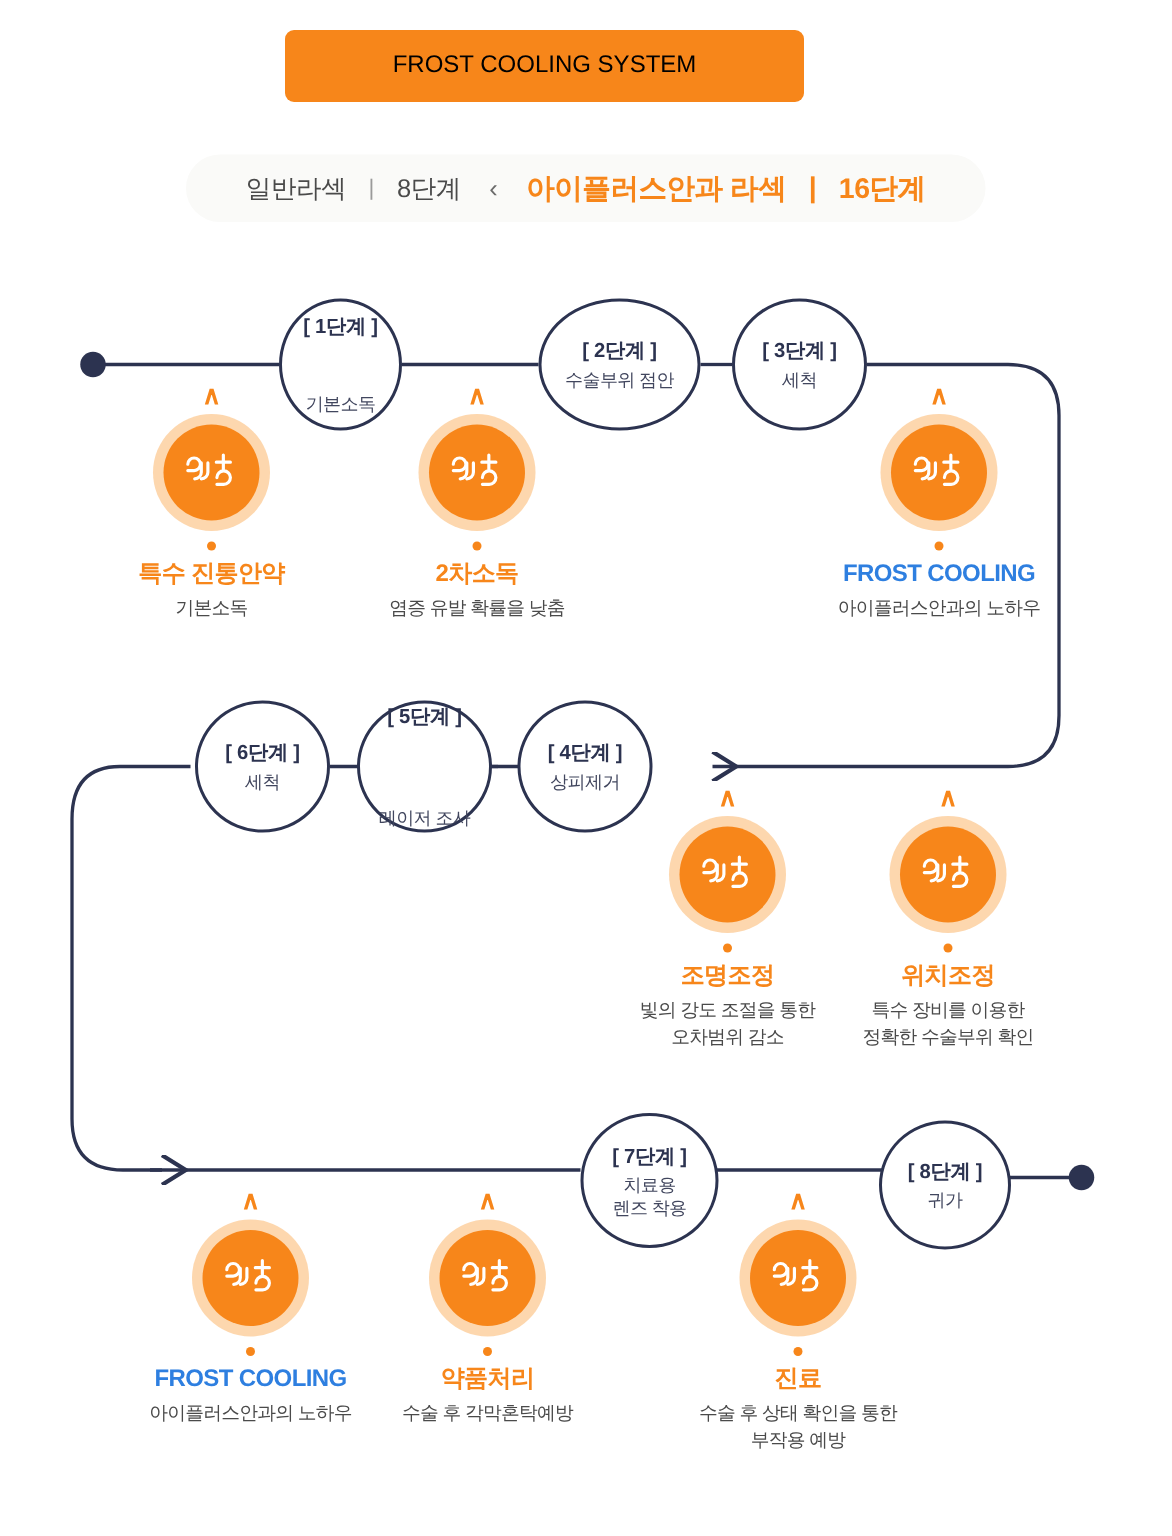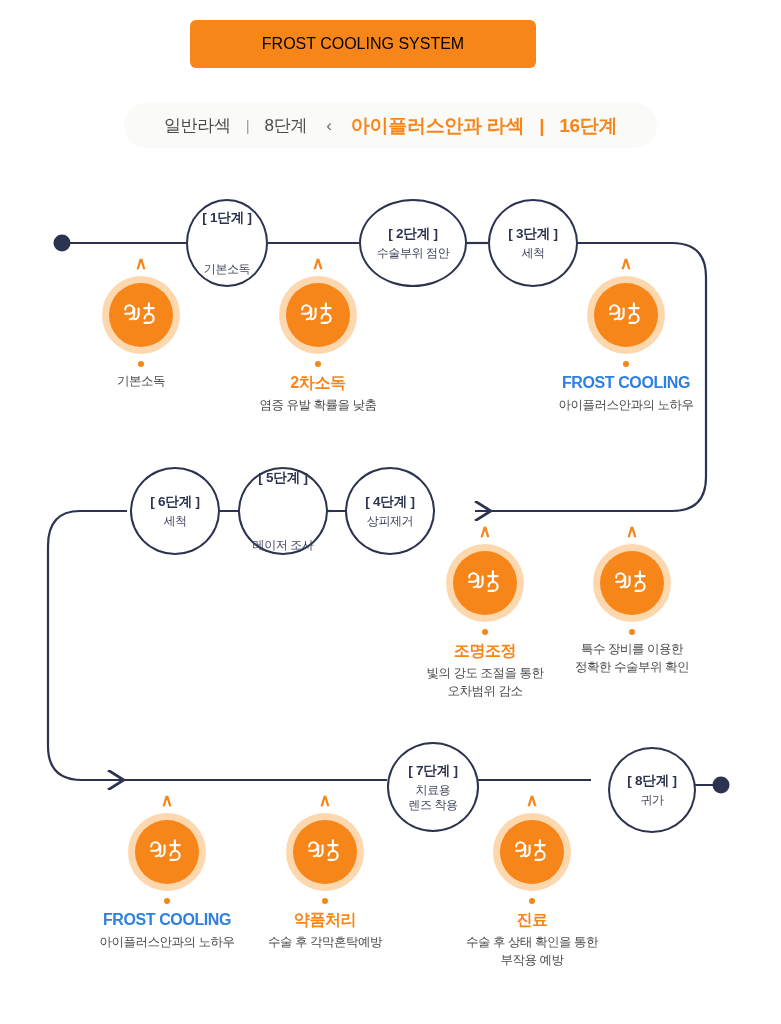--- a/index.html
+++ b/index.html
@@ -166,21 +166,21 @@
 <div class="step" style="left:130px; top:467px; width:90px; height:88px;">
   <span class="step-num">[ 6단계 ]</span>
   <span class="step-label">세척</span>
 </div>
 
 <div class="step" style="left:387px; top:742px; width:92px; height:90px;">
   <span class="step-num">[ 7단계 ]</span>
   <span class="step-label">치료용</span>
   <span class="step-label">렌즈 착용</span>
 </div>
-<div class="step" style="left:608px; top:747px; width:88px; height:86px;">
+<div class="step" style="left:586px; top:747px; width:88px; height:86px;">
   <span class="step-num">[ 8단계 ]</span>
   <span class="step-label">귀가</span>
 </div>
 
 <div class="feature" style="left:56px; top:255px;">
   <div class="chev">∧</div>
   <div class="badge-wrap">
     <div class="badge-halo"></div>
     <div class="badge-core">
       <svg width="38" height="32" viewBox="0 0 38 32" aria-hidden="true">
@@ -188,20 +188,21 @@
           <path d="M3.2,10.5 a4.2,4.2 0 1,1 4.2,4.2 h-4.2"></path>
           <path d="M12.2,9.6 v6.2 a4.4,4.4 0 0,1 -4.4,4.4"></path>
           <path d="M12.2,20.2 a4.4,4.4 0 0,0 4.4,-4.4 v-6.2"></path>
           <path d="M22.6,19.4 a4.5,4.5 0 1,1 4.5,4.5 h-4.5"></path>
           <path d="M26.9,4.4 v9.4 M22.2,9.1 h9.4"></path>
         </g>
       </svg>
     </div>
   </div>
   <div class="dot"></div>
+  <div class="feat-title t-orange">특수 진통안약</div>
   <div class="feat-desc">기본소독</div>
 </div>
 
 <div class="feature" style="left:233px; top:255px;">
   <div class="chev">∧</div>
   <div class="badge-wrap">
     <div class="badge-halo"></div>
     <div class="badge-core">
       <svg width="38" height="32" viewBox="0 0 38 32" aria-hidden="true">
         <g fill="none" stroke="#ffffff" stroke-width="2.1" stroke-linecap="round">
@@ -272,20 +273,21 @@
           <path d="M3.2,10.5 a4.2,4.2 0 1,1 4.2,4.2 h-4.2"></path>
           <path d="M12.2,9.6 v6.2 a4.4,4.4 0 0,1 -4.4,4.4"></path>
           <path d="M12.2,20.2 a4.4,4.4 0 0,0 4.4,-4.4 v-6.2"></path>
           <path d="M22.6,19.4 a4.5,4.5 0 1,1 4.5,4.5 h-4.5"></path>
           <path d="M26.9,4.4 v9.4 M22.2,9.1 h9.4"></path>
         </g>
       </svg>
     </div>
   </div>
   <div class="dot"></div>
+  <div class="feat-title t-orange">위치조정</div>
   <div class="feat-desc">특수 장비를 이용한</div>
   <div class="feat-desc">정확한 수술부위 확인</div>
 </div>
 
 <div class="feature" style="left:82px; top:792px;">
   <div class="chev">∧</div>
   <div class="badge-wrap">
     <div class="badge-halo"></div>
     <div class="badge-core">
       <svg width="38" height="32" viewBox="0 0 38 32" aria-hidden="true">

